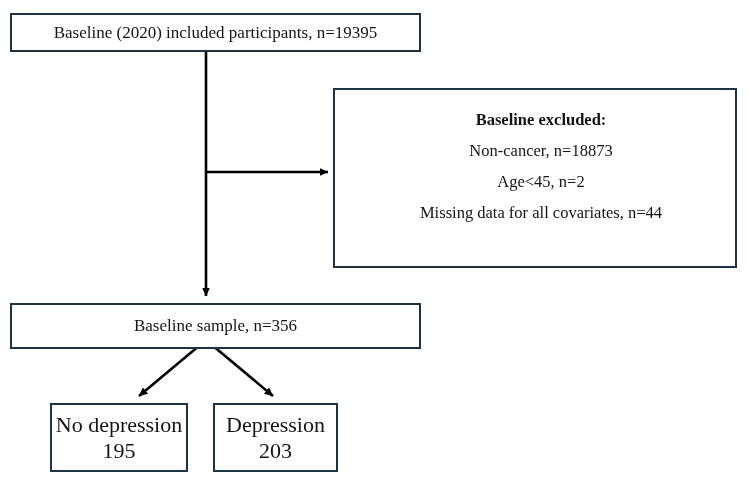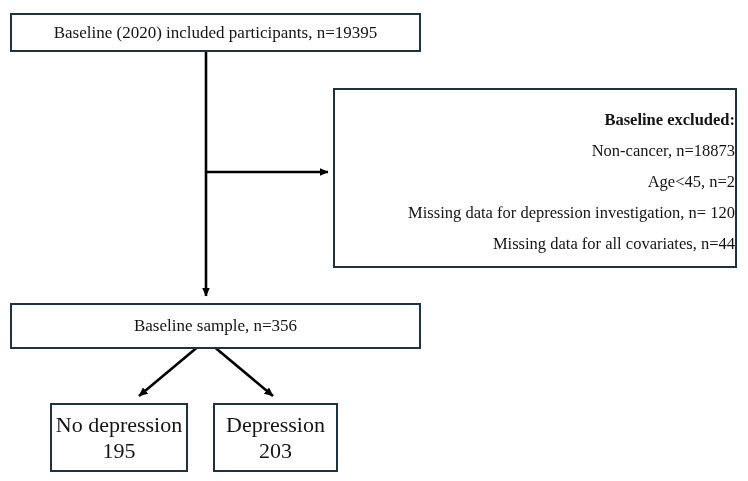--- a/index.html
+++ b/index.html
@@ -50,21 +50,21 @@
     left: 333px;
     top: 88px;
     width: 404px;
     height: 180px;
     justify-content: flex-start;
     padding: 14px 0 0 12px;
   }
   #node-baseline-excluded .node-line {
     font-size: 16.5px;
     line-height: 31px;
-    text-align: right;
+    text-align: center;
   }
   #node-baseline-excluded .excluded-heading {
     font-weight: bold;
   }
 
   
   #node-baseline-sample {
     left: 10px;
     top: 303px;
     width: 411px;
@@ -122,21 +122,20 @@
   </svg>
 
   <div class="node-box centered" id="node-baseline-included">
     <div class="node-line">Baseline (2020) included participants, n=19395</div>
   </div>
 
   <div class="node-box" id="node-baseline-excluded">
     <div class="node-line excluded-heading">Baseline excluded:</div>
     <div class="node-line">Non-cancer, n=18873</div>
     <div class="node-line">Age&lt;45, n=2</div>
-    <div class="node-line">Missing data for depression investigation, n= 120</div>
     <div class="node-line">Missing data for all covariates, n=44</div>
   </div>
 
   <div class="node-box centered" id="node-baseline-sample">
     <div class="node-line">Baseline sample, n=356</div>
   </div>
 
   <div class="node-box centered" id="node-no-depression">
     <div class="node-line">No depression</div>
     <div class="node-line">195</div>

